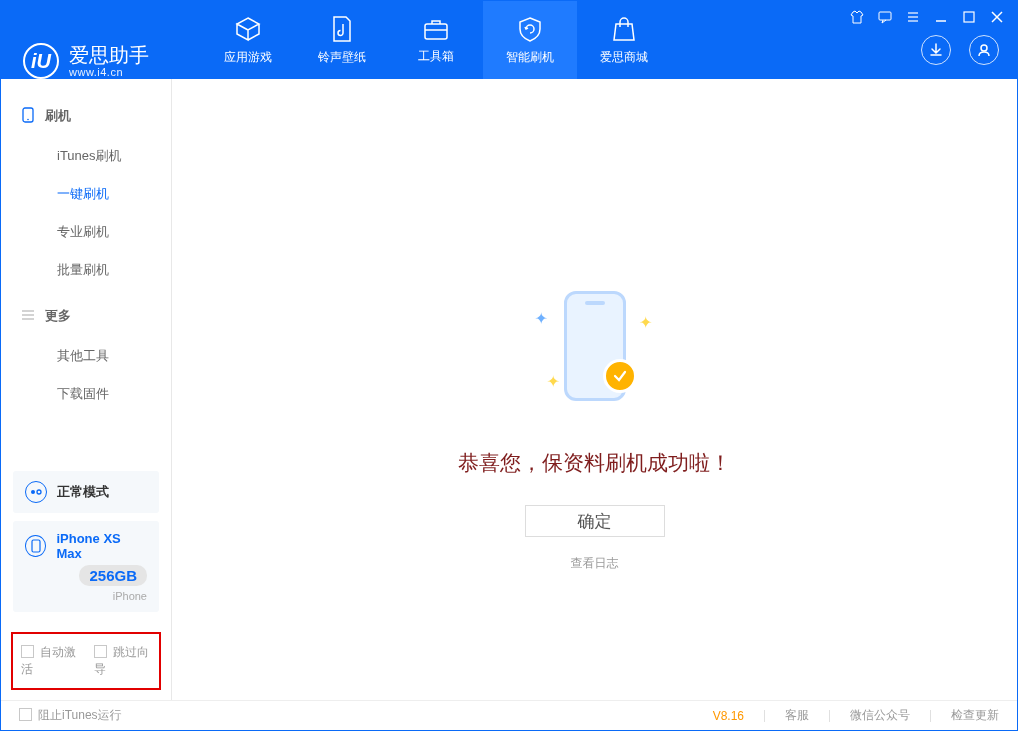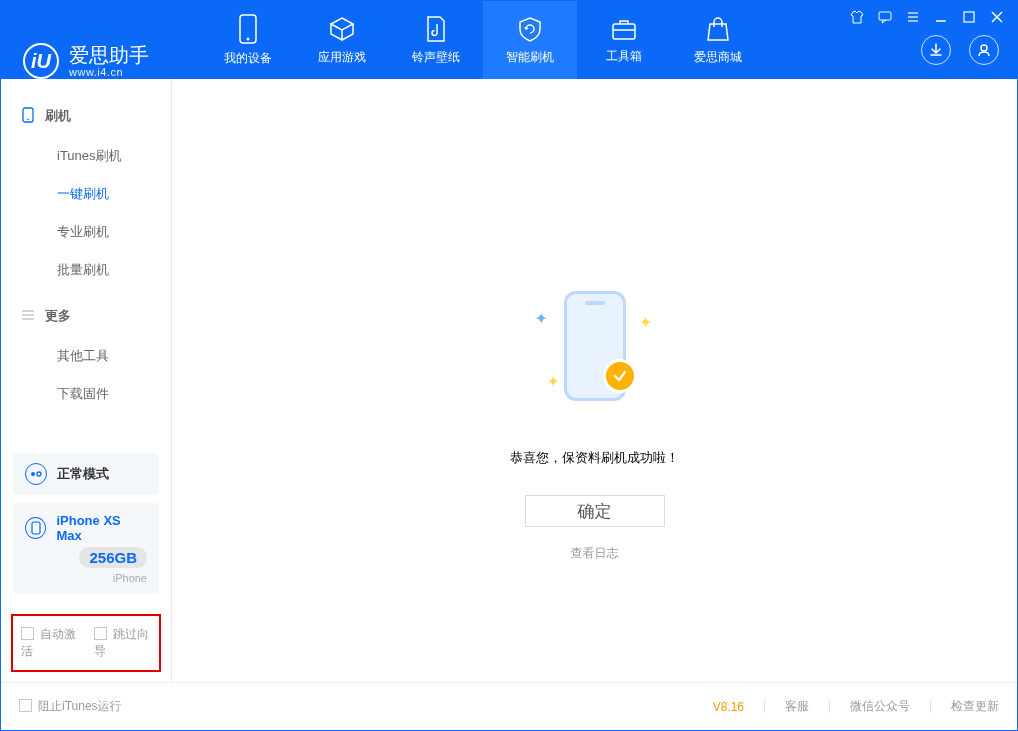--- a/index.html
+++ b/index.html
@@ -136,31 +136,31 @@
   position: absolute; right: 28px; bottom: 26px;
   width: 34px; height: 34px; border-radius: 50%;
   background: #ffb300; display: flex; align-items: center; justify-content: center;
   border: 3px solid #fff;
 }
 .badge svg { color: #fff; }
 .sparkle { position: absolute; }
 .sp1 { left: 10px; top: 30px; color: #6fb1ff; }
 .sp2 { right: 12px; top: 34px; color: #ffd94d; }
 .sp3 { left: 22px; bottom: 28px; color: #ffd94d; }
-.success-text { font-size: 13px; color: #000000; margin-bottom: 28px; }
+.success-text { font-size: 21px; color: #7f1d1d; margin-bottom: 28px; }
 .ok-btn {
   width: 140px; height: 32px; border: 1px solid #ddd; background: #fff;
   font-size: 17px; color: #555; cursor: pointer;
 }
 .view-log {
   margin-top: 18px; font-size: 12px; color: #999; cursor: pointer;
 }
 
 .footer {
-  height: 48px; border-top: 1px solid #eee;
+  height: 30px; border-top: 1px solid #eee;
   display: flex; align-items: center;
   padding: 0 18px;
   font-size: 12px; color: #999;
 }
 .footer .left { display: flex; align-items: center; }
 .footer .right { margin-left: auto; display: flex; align-items: center; gap: 20px; }
 .footer .sep { width: 1px; height: 12px; background: #e0e0e0; }
 .ver { color: #ff9800; }
 .icon { display: inline-flex; }
 </style>
@@ -173,63 +173,54 @@
     <div class="logo-area">
       <div class="logo-badge">iU</div>
       <div class="brand">
         <div class="brand-title">爱思助手</div>
         <div class="brand-sub">www.i4.cn</div>
       </div>
     </div>
     <div class="nav-tabs">
       <div class="nav-tab">
         <span class="icon">
-            <svg width="22" height="30" viewBox="0 0 22 30">
-              <rect x="3" y="1" width="16" height="28" rx="3" fill="none" stroke="#fff" stroke-width="1.5"></rect>
-              <circle cx="11" cy="25" r="1.5" fill="#fff"></circle>
-            </svg>
-          </span>
-        <span>我的设备</span>
-      </div>
-      <div class="nav-tab">
-        <span class="icon">
             <svg width="28" height="28" viewBox="0 0 28 28">
               <path d="M14 3 L25 9 L14 15 L3 9 Z M3 9 V19 L14 25 V15 Z M25 9 V19 L14 25" fill="none" stroke="#fff" stroke-width="1.5"></path>
             </svg>
           </span>
         <span>应用游戏</span>
       </div>
       <div class="nav-tab">
         <span class="icon">
             <svg width="24" height="28" viewBox="0 0 24 28">
               <path d="M4 2 H16 L20 6 V26 H4 Z" fill="none" stroke="#fff" stroke-width="1.5"></path>
               <path d="M13 9 V18 A2.5 2.5 0 1 1 10.5 15.5" fill="none" stroke="#fff" stroke-width="1.5"></path>
             </svg>
           </span>
         <span>铃声壁纸</span>
+      </div>
+      <div class="nav-tab">
+        <span class="icon">
+            <svg width="28" height="26" viewBox="0 0 28 26">
+              <rect x="3" y="8" width="22" height="15" rx="2" fill="none" stroke="#fff" stroke-width="1.5"></rect>
+              <path d="M10 8 V5 H18 V8" fill="none" stroke="#fff" stroke-width="1.5"></path>
+              <line x1="3" y1="14" x2="25" y2="14" stroke="#fff" stroke-width="1.5"></line>
+            </svg>
+          </span>
+        <span>工具箱</span>
       </div>
       <div class="nav-tab active">
         <span class="icon">
             <svg width="28" height="28" viewBox="0 0 28 28">
               <path d="M14 3 L24 7 V14 C24 20 19 24 14 26 C9 24 4 20 4 14 V7 Z" fill="none" stroke="#fff" stroke-width="1.5"></path>
               <path d="M10 14 A4 4 0 1 1 14 18" fill="none" stroke="#fff" stroke-width="1.5"></path>
               <path d="M9 12 L10 14 L12 13" fill="none" stroke="#fff" stroke-width="1.5"></path>
             </svg>
           </span>
         <span>智能刷机</span>
-      </div>
-      <div class="nav-tab">
-        <span class="icon">
-            <svg width="28" height="26" viewBox="0 0 28 26">
-              <rect x="3" y="8" width="22" height="15" rx="2" fill="none" stroke="#fff" stroke-width="1.5"></rect>
-              <path d="M10 8 V5 H18 V8" fill="none" stroke="#fff" stroke-width="1.5"></path>
-              <line x1="3" y1="14" x2="25" y2="14" stroke="#fff" stroke-width="1.5"></line>
-            </svg>
-          </span>
-        <span>工具箱</span>
       </div>
       <div class="nav-tab">
         <span class="icon">
             <svg width="26" height="28" viewBox="0 0 26 28">
               <path d="M5 9 H21 L23 25 H3 Z" fill="none" stroke="#fff" stroke-width="1.5"></path>
               <path d="M9 12 V7 A4 4 0 0 1 17 7 V12" fill="none" stroke="#fff" stroke-width="1.5"></path>
             </svg>
           </span>
         <span>爱思商城</span>
       </div>

